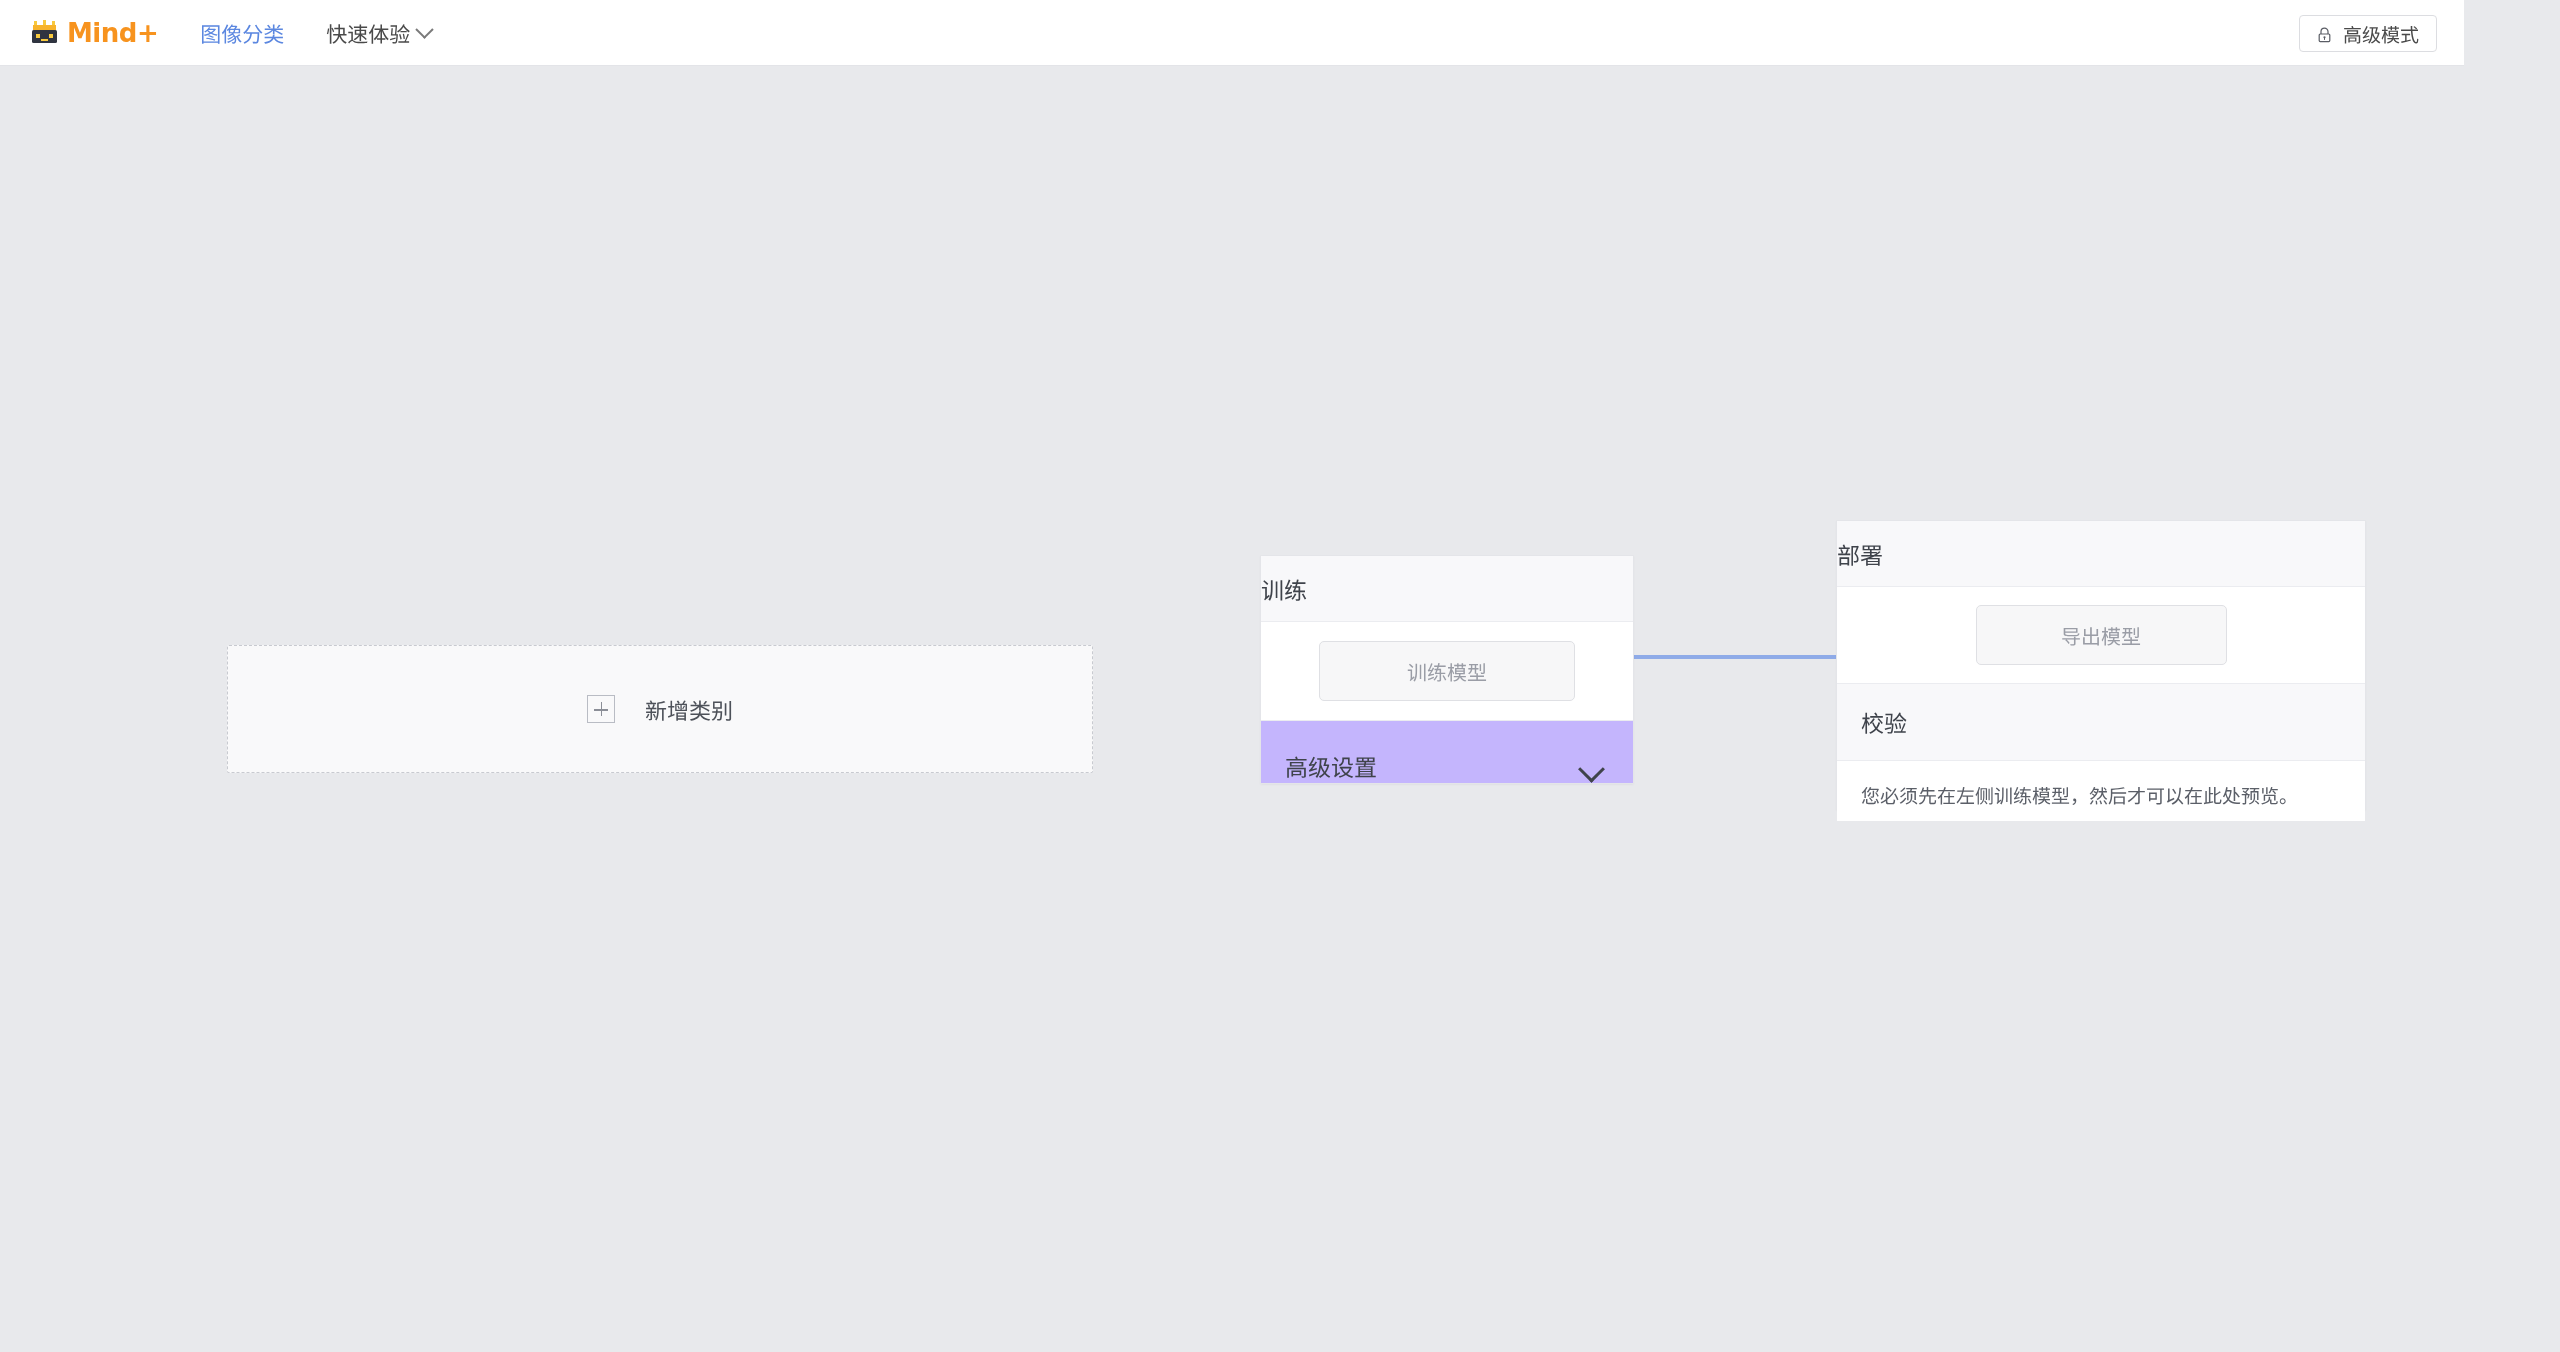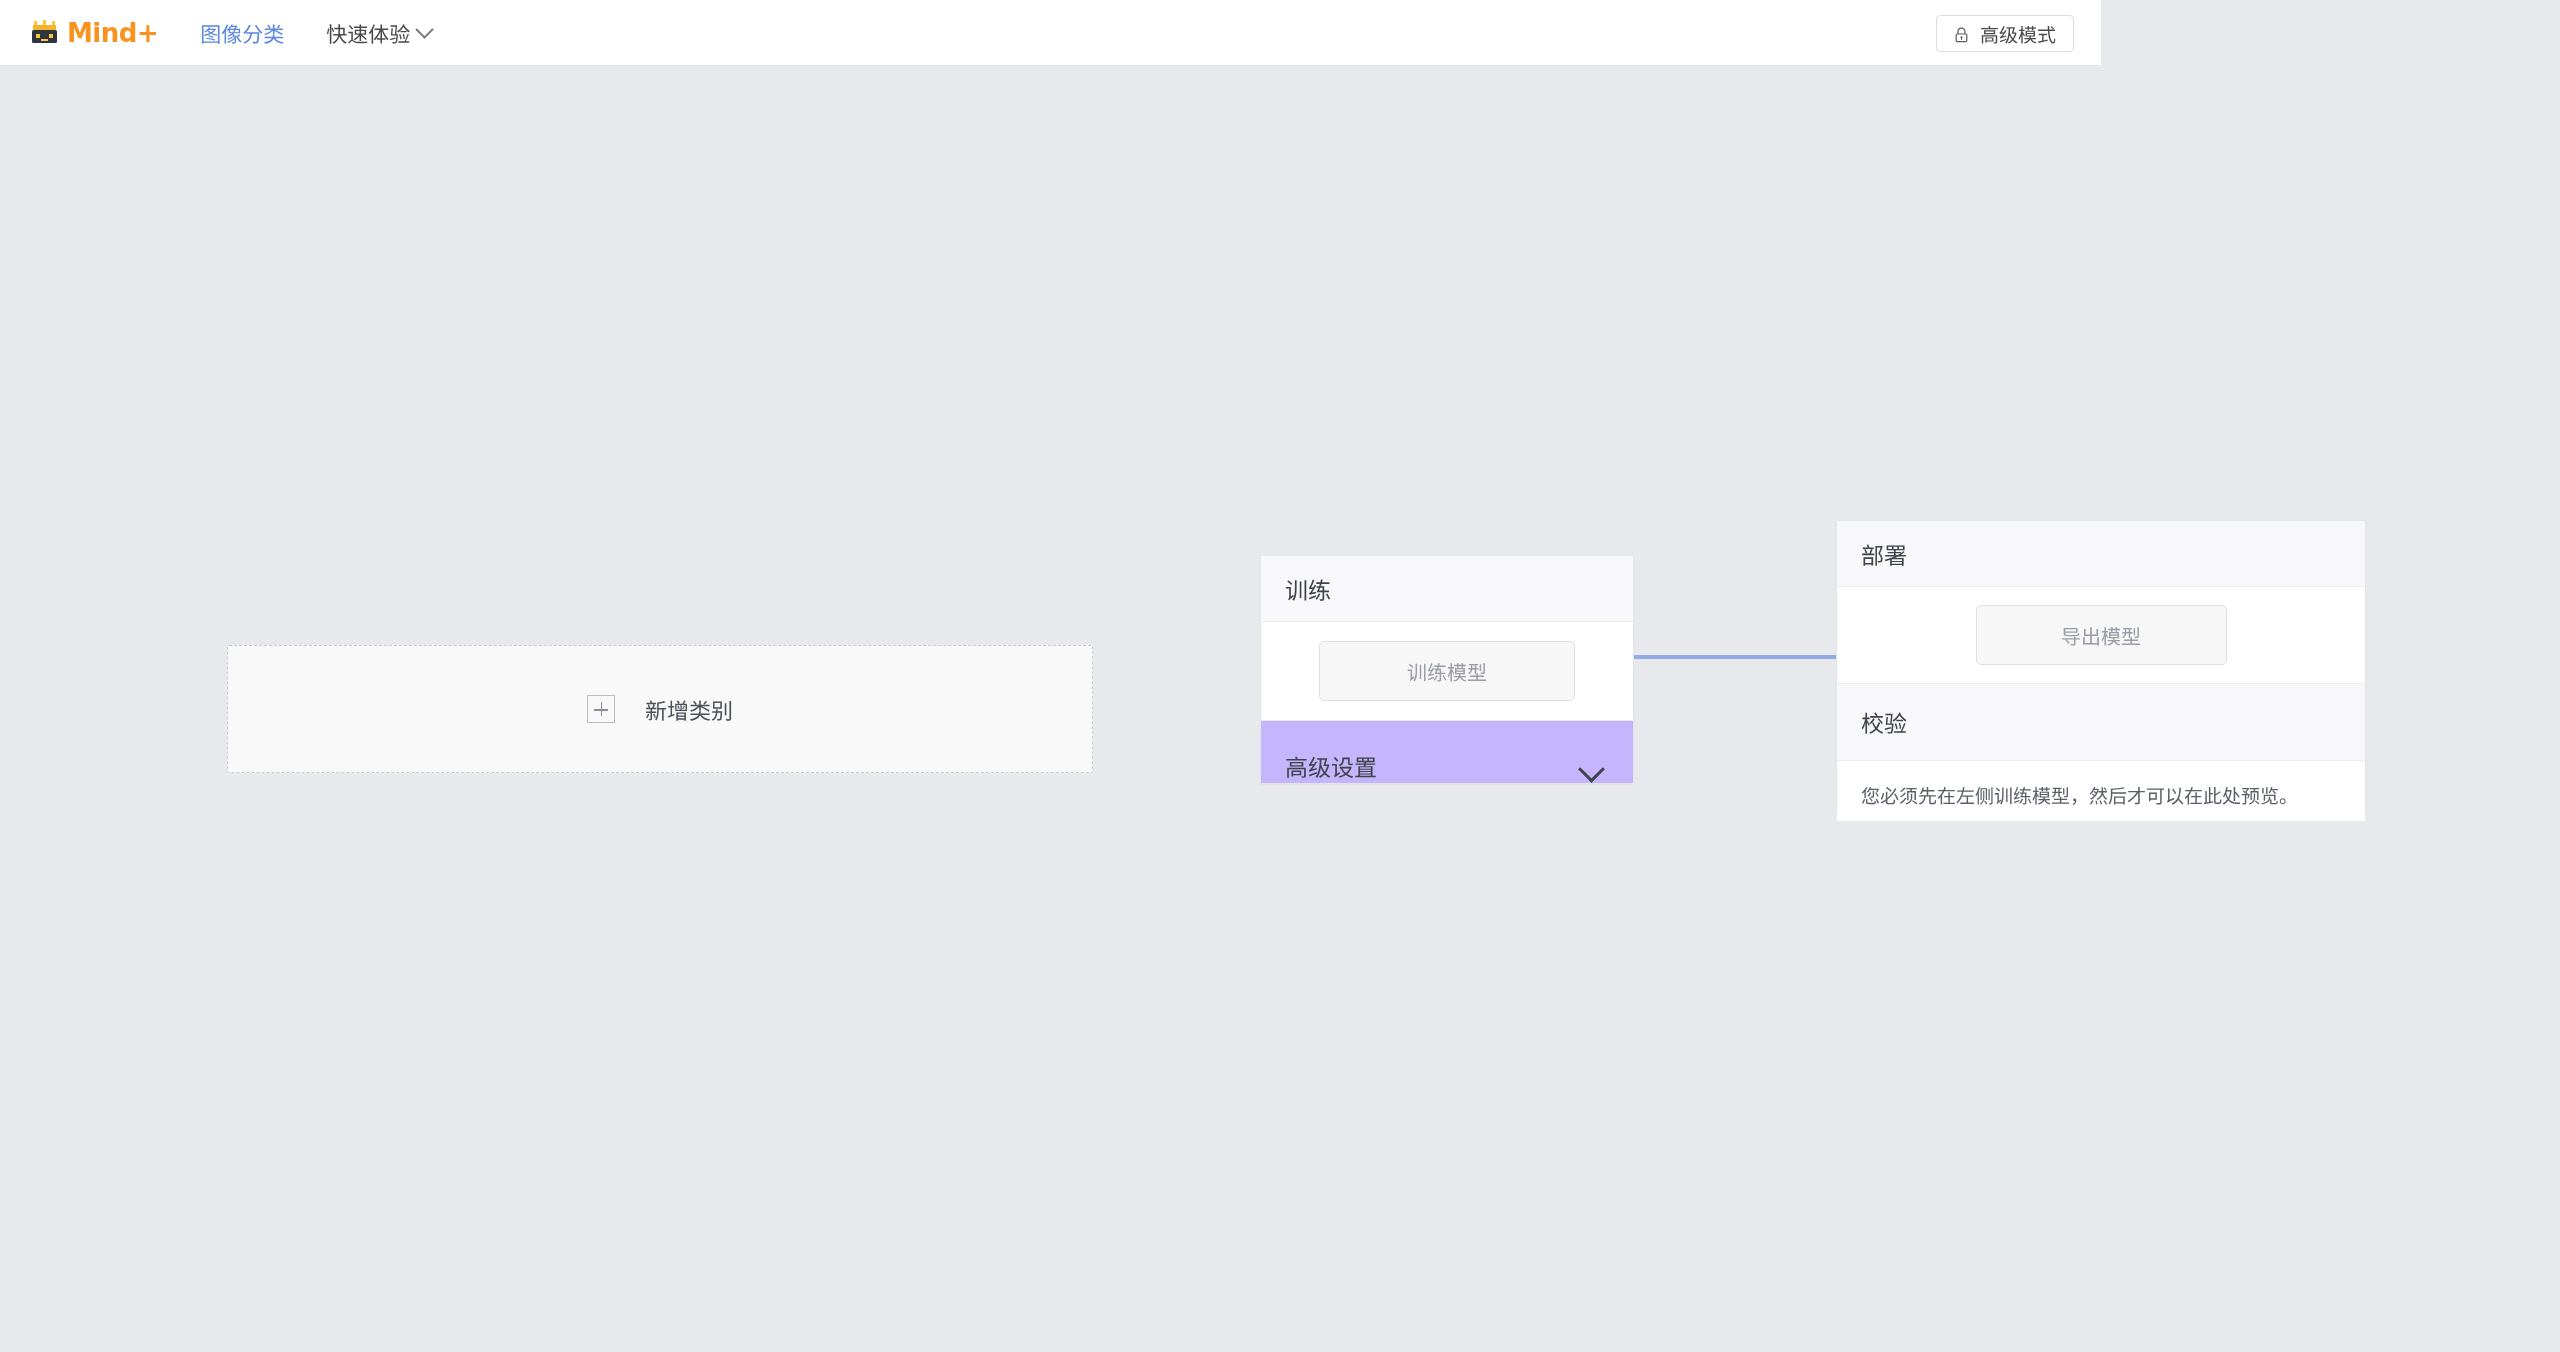--- a/index.html
+++ b/index.html
@@ -13,21 +13,21 @@
     overflow: hidden;
     background: #e8e9ec;
     font-family: "Liberation Sans", "DejaVu Sans", sans-serif;
     -webkit-font-smoothing: antialiased;
   }
 
   
   .navbar {
     position: absolute;
     top: 0; left: 0;
-    width: 2101px;
+    width: 2464px;
     height: 66px;
     background: #ffffff;
     border-bottom: 1px solid #e3e4e8;
     box-sizing: border-box;
     display: flex;
     align-items: center;
   }
   .brand {
     display: flex;
     align-items: center;
@@ -160,21 +160,20 @@
     box-sizing: border-box;
     border-radius: 2px;
     box-shadow: 0 1px 2px rgba(0,0,0,0.04);
   }
   .card-header {
     background: #f8f8fa;
     border-bottom: 1px solid #ebecf0;
     box-sizing: border-box;
     display: flex;
     align-items: center;
-    padding-left: 24px;
   }
   .card-header-title {
     font-size: 23px;
     color: #3f434b;
   }
   .card-body {
     background: #ffffff;
     display: flex;
     align-items: center;
     justify-content: center;

